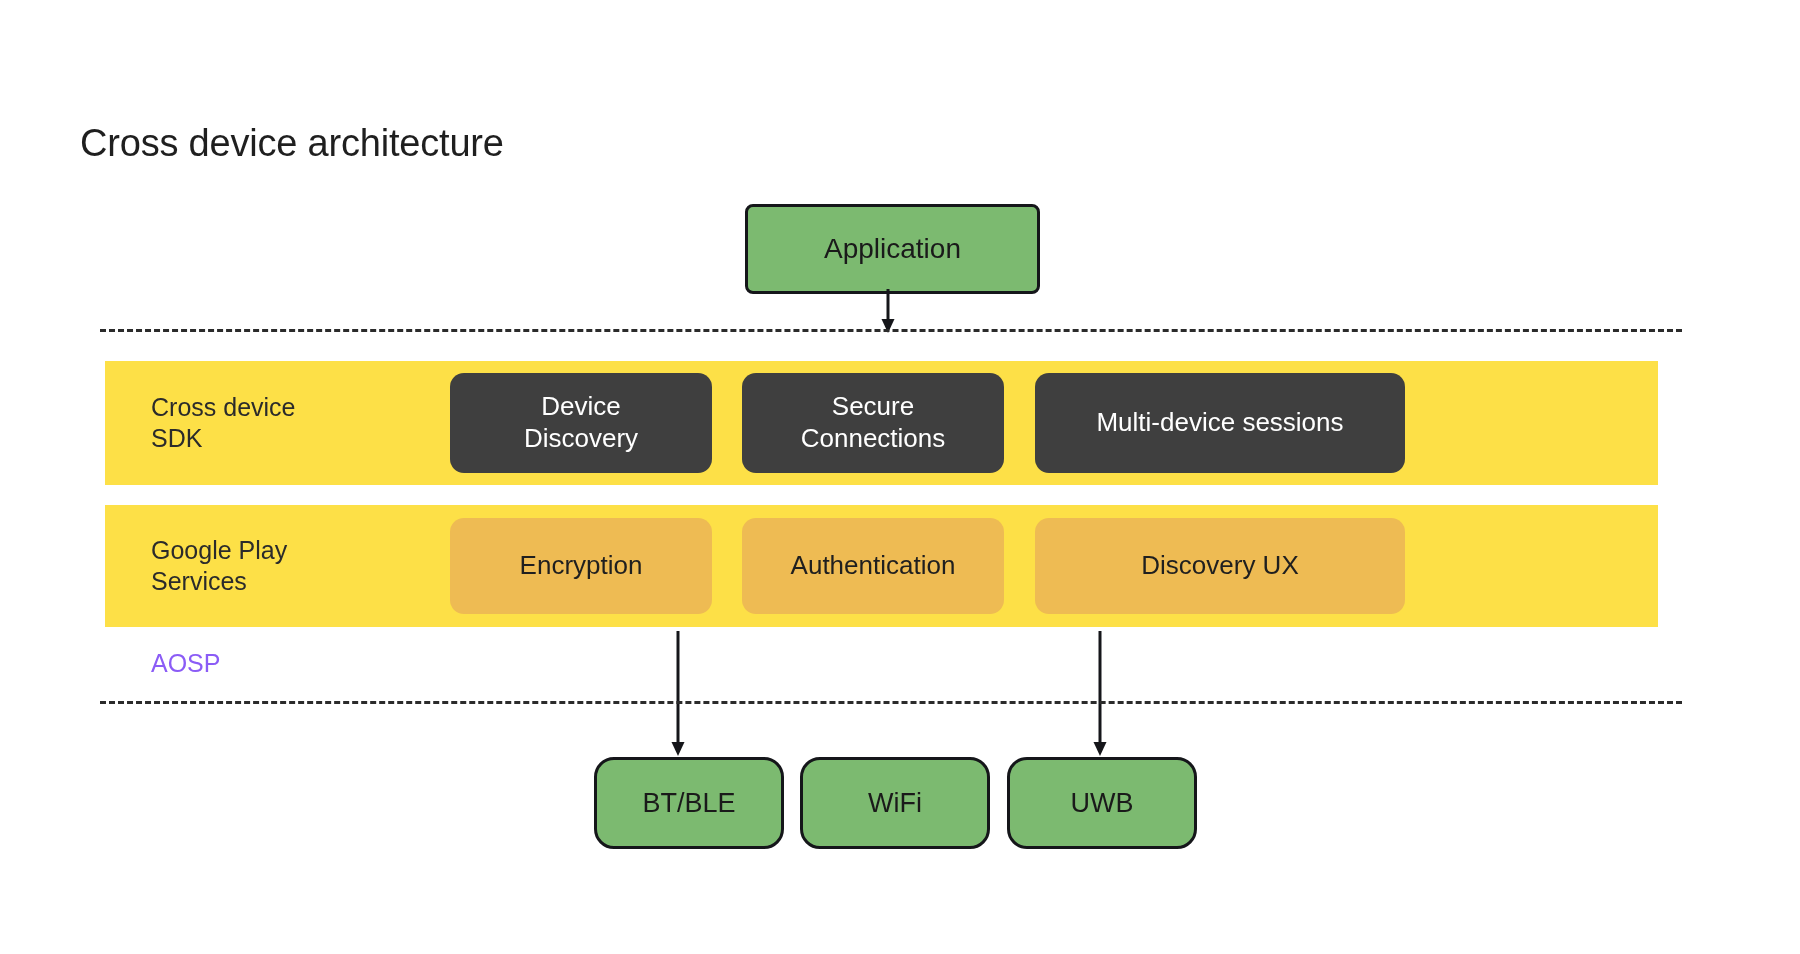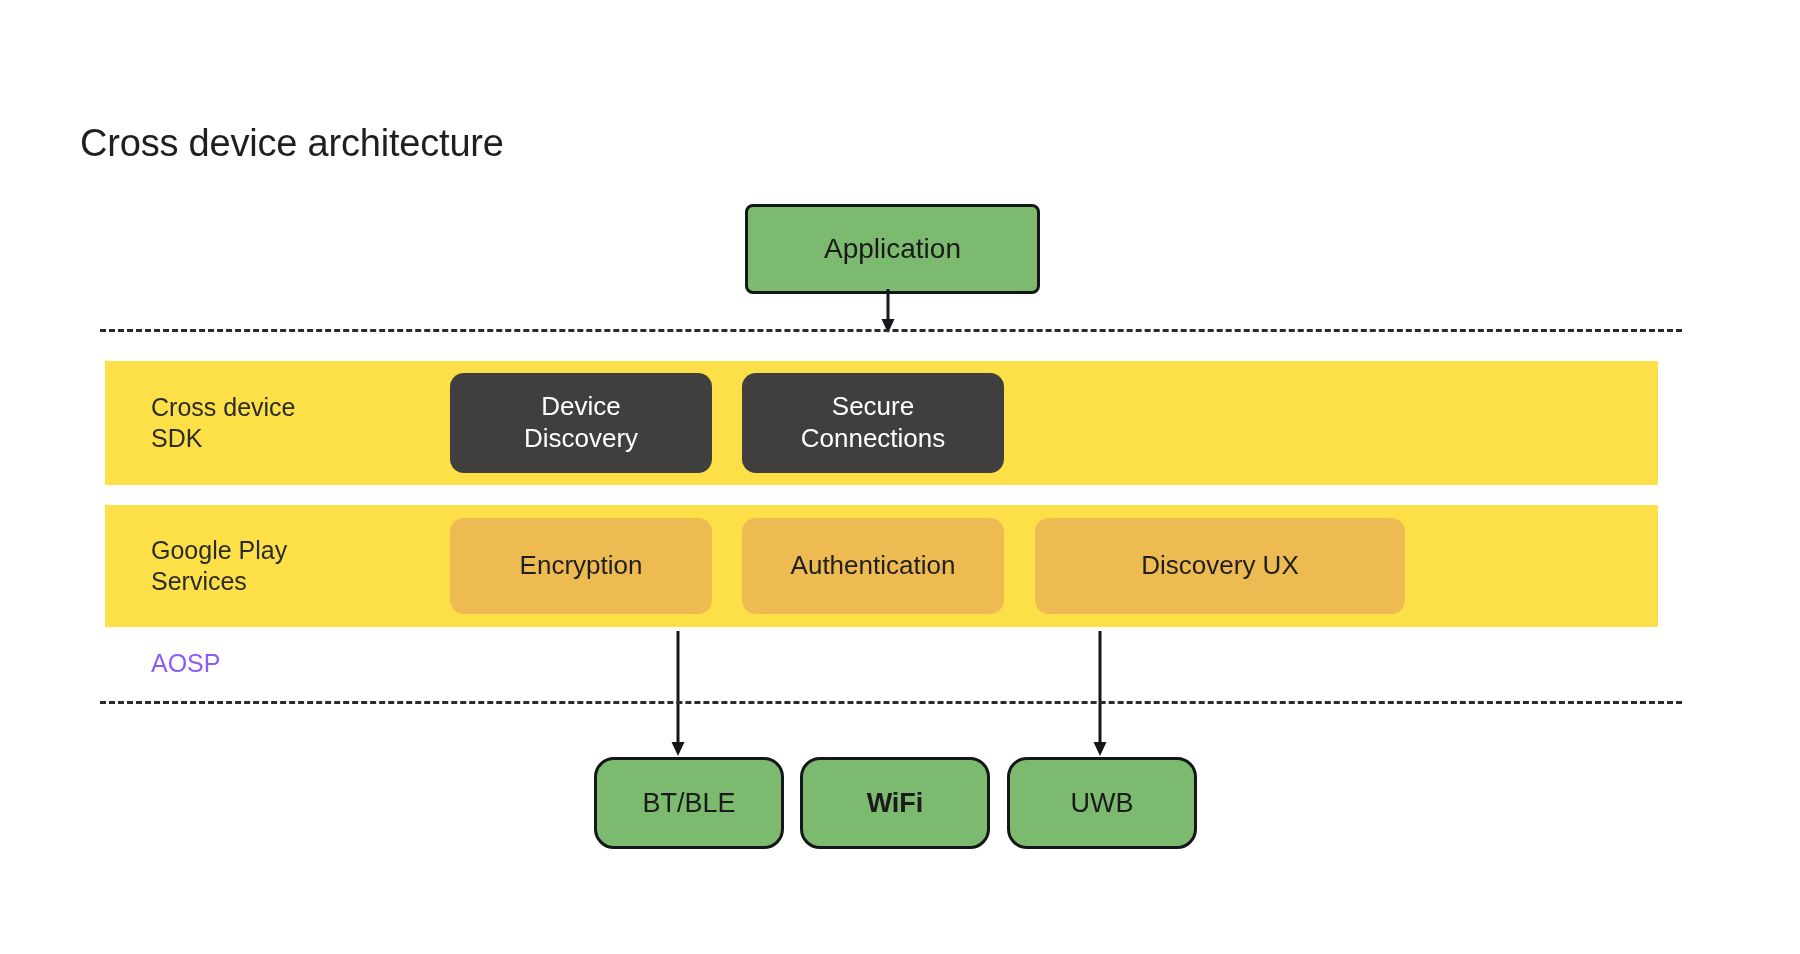--- a/index.html
+++ b/index.html
@@ -133,21 +133,21 @@
     height: 90px;
     border-radius: 8px;
   }
   .node-transport {
     top: 718px;
     height: 92px;
     border-radius: 20px;
     font-size: 27px;
   }
   #node-bt-ble { left: 594px; width: 190px; }
-  #node-wifi   { left: 800px; width: 190px; font-weight: bold; }
+  #node-wifi   { left: 800px; width: 190px; }
   #node-uwb    { left: 1007px; width: 190px; }
 
   
   .arrow {
     position: absolute;
     pointer-events: none;
   }
   #arrow-app-to-sdk { left: 878px; top: 250px; }
   #arrow-gps-to-bt  { left: 668px; top: 592px; }
   #arrow-gps-to-uwb { left: 1090px; top: 592px; }
@@ -177,20 +177,23 @@
     <div id="chip-device-discovery" class="chip chip-dark">
       <span>Device
 Discovery</span>
     </div>
 
     <div id="chip-secure-connections" class="chip chip-dark">
       <span>Secure
 Connections</span>
     </div>
 
+    <div id="chip-multi-device-sessions" class="chip chip-dark">
+      <span>Multi-device sessions</span>
+    </div>
   </div>
 
   <div id="band-gps" class="layer-band">
     <div class="band-label">Google Play
 Services</div>
 
     <div id="chip-encryption" class="chip chip-amber">
       <span>Encryption</span>
     </div>
 

